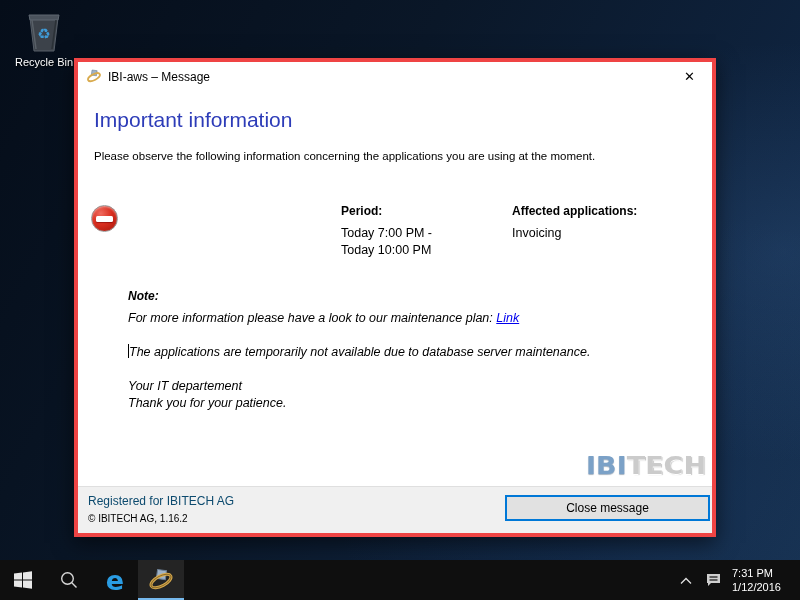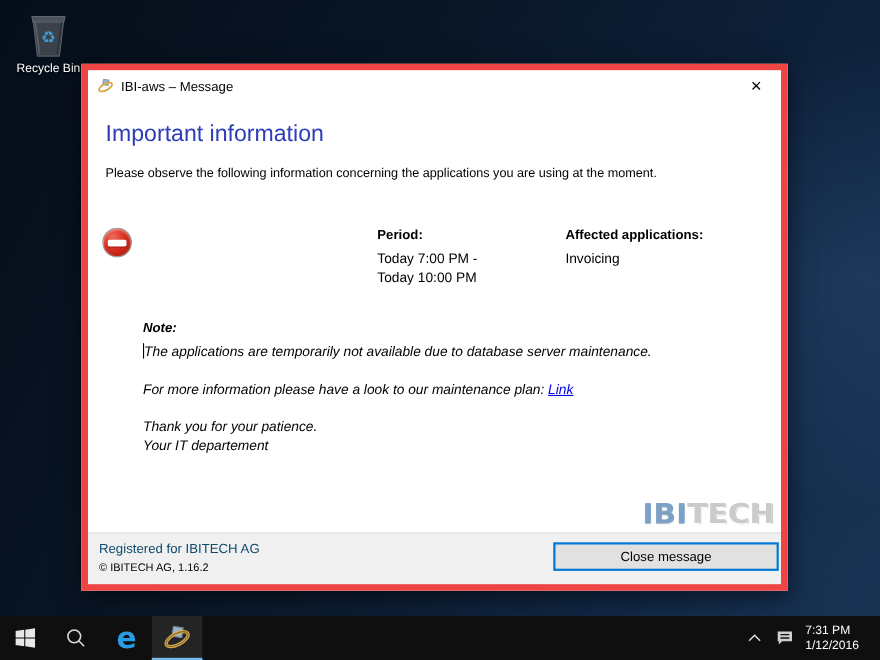--- a/index.html
+++ b/index.html
@@ -14,21 +14,21 @@
   }
 
   
   .recycle { position:absolute; left:6px; top:6px; width:76px; text-align:center; }
   .recycle .glyph { display:block; margin:0 auto; }
   .recycle .label { color:#fff; font-size:11px; margin-top:2px; text-shadow:1px 1px 2px #000; }
 
   
   .dialog {
     position:absolute; left:74px; top:58px; width:642px; height:479px;
-    background:#ffffff; border:6px solid #ef4444;
+    background:#ffffff; border:4px solid #ef4444;
     box-shadow:0 6px 20px rgba(0,0,0,0.55);
   }
   .titlebar { position:absolute; left:0; top:0; right:0; height:28px; background:#fff; }
   .titlebar .app-icon { position:absolute; left:8px; top:6px; }
   .titlebar .title { position:absolute; left:30px; top:8px; font-size:12px; color:#000; }
   .close-btn { position:absolute; right:0; top:0; width:45px; height:28px;
     display:flex; align-items:center; justify-content:center;
     font-size:13px; color:#000; cursor:default; }
 
   .heading { position:absolute; left:16px; top:46px; font-size:21px; color:#2d3cb8; }
@@ -119,24 +119,24 @@
     <div class="val">Today 7:00 PM -</div>
     <div class="val">Today 10:00 PM</div>
   </div>
   <div class="col col-affected">
     <div class="lbl">Affected applications:</div>
     <div class="val">Invoicing</div>
   </div>
 
   <div class="note">
     <div class="lbl">Note:</div>
+    <p class="gap"><span>For more information please have a look to our maintenance plan: </span><a href="#">Link</a></p>
     <p class="gap"><span class="caret"></span><span>The applications are temporarily not available due to database server maintenance.</span></p>
-    <p class="gap"><span>For more information please have a look to our maintenance plan: </span><a href="#">Link</a></p>
+    <p>Your IT departement</p>
     <p>Thank you for your patience.</p>
-    <p>Your IT departement</p>
   </div>
 
   <div class="logo">
     <span class="p1">IBI</span><span class="p2">TECH</span>
   </div>
 
   <div class="footer">
     <div class="registered">Registered for IBITECH AG</div>
     <div class="copyright">© IBITECH AG, 1.16.2</div>
     <button class="close-message">Close message</button>

